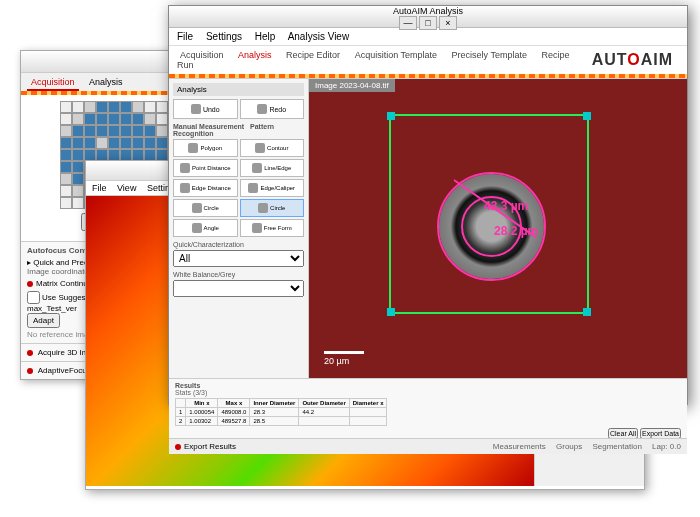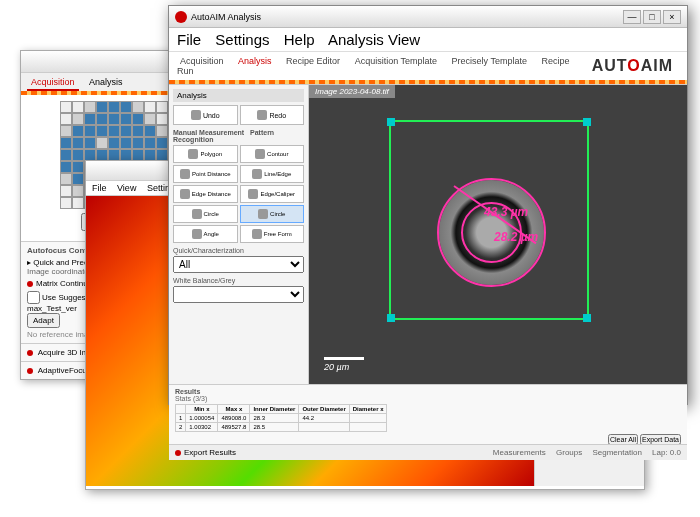--- a/index.html
+++ b/index.html
@@ -35,46 +35,46 @@
 .mid-win .content { display: flex; height: calc(100% - 38px); }
 .viz-3d { flex: 1; position: relative; background: linear-gradient(135deg, #b00, #f50 20%, #fa0 40%, #8c0 55%, #5d0 60%, #fa0 70%, #f50 85%, #b00); overflow: hidden; }
 .crater { position: absolute; left: 35%; top: 25%; width: 30%; height: 35%; background: radial-gradient(circle, #6d3 30%, #000 45%, rgba(0,0,0,0) 60%); border-radius: 50%; filter: blur(1px); }
 .side-ctrl { width: 110px; background: #f0f0f0; padding: 6px; font-size: 8px; border-left: 1px solid #ccc; }
 .colorbar { position: absolute; right: 115px; top: 10px; width: 10px; height: 220px; background: linear-gradient(#c00,#f60,#fc0,#6c0,#06c,#009); border: 1px solid #666; }
 .side-ctrl label { display: block; margin: 3px 0; }
 .side-ctrl button { width: 100%; font-size: 8px; padding: 2px; margin-top: 4px; }
 
 
 .front-win { position: absolute; left: 168px; top: 5px; width: 520px; height: 400px; background: #fff; border: 1px solid #888; box-shadow: 3px 3px 14px rgba(0,0,0,0.5); }
-.front-win .titlebar { height: 22px; background: linear-gradient(#fff,#ddd); border-bottom: 1px solid #bbb; display: flex; align-items: center; padding: 0 6px; }
+.front-win .titlebar { height: 22px; background: linear-gradient(#fff,#ddd); border-bottom: 1px solid #bbb; display: flex; align-items: center; padding: 0 6px; flex-direction: column; }
 .front-win .titlebar .icon { width: 12px; height: 12px; background: #c00; border-radius: 50%; margin-right: 4px; }
 .front-win .titlebar .ttext { font-size: 9px; flex: 1; }
 .win-btns { display: flex; gap: 2px; }
 .win-btns span { width: 18px; height: 14px; background: #e8e8e8; border: 1px solid #aaa; font-size: 9px; text-align: center; line-height: 12px; }
-.front-win .menubar { font-size: 15px; padding: 3px 8px; border-bottom: 1px solid #ddd; }
+.front-win .menubar { font-size: 10px; padding: 3px 8px; border-bottom: 1px solid #ddd; }
 .front-win .menubar span { margin-right: 10px; }
 .front-win .tabrow { display: flex; align-items: center; padding: 0 8px; }
 .front-win .tabrow .tabs { font-size: 9px; padding: 4px 0; flex: 1; }
 .front-win .tabrow .tabs span { margin-right: 6px; padding: 2px 3px; color: #444; }
 .front-win .tabrow .tabs .active { color: #c00; }
 .brand { font-size: 16px; font-weight: bold; color: #333; letter-spacing: 1px; padding: 0 6px; }
 .brand .o { color: #c00; }
 .front-body { display: flex; height: 300px; border-top: 1px solid #ccc; }
 .tool-panel { width: 140px; background: #f4f4f4; border-right: 1px solid #ccc; padding: 4px; font-size: 8px; overflow: hidden; }
 .tool-panel .ph { background: #e0e0e0; padding: 2px 4px; font-size: 8px; margin-bottom: 3px; }
 .tool-row { display: flex; gap: 2px; margin-bottom: 3px; }
 .tool-btn { flex: 1; height: 20px; background: #fff; border: 1px solid #bbb; display: flex; align-items: center; justify-content: center; font-size: 7px; gap: 2px; }
 .tool-btn .ic { width: 10px; height: 10px; background: #999; border-radius: 2px; }
 .tool-grid { display: grid; grid-template-columns: 1fr 1fr; gap: 2px; }
 .tool-grid .tool-btn { height: 18px; font-size: 6px; }
 .tool-grid .sel { background: #d4e4f4; border-color: #6af; }
 .sub-lbl { font-size: 7px; color: #555; margin: 4px 0 2px; }
 .dd { width: 100%; font-size: 10px; padding: 1px; }
 
-.img-area { flex: 1; position: relative; background: #404040; font-style: italic; }
+.img-area { flex: 1; position: relative; background: #7f1d1d; }
 .img-tab { position: absolute; top: 0; left: 0; background: #888; color: #fff; font-size: 8px; padding: 2px 6px; }
 .green-roi { position: absolute; left: 80px; top: 35px; width: 200px; height: 200px; border: 2px solid #2e5; }
 .green-roi .h { position: absolute; width: 8px; height: 8px; background: #0cc; }
 .green-roi .h.tl { left: -4px; top: -4px; }
 .green-roi .h.tr { right: -4px; top: -4px; }
 .green-roi .h.bl { left: -4px; bottom: -4px; }
 .green-roi .h.br { right: -4px; bottom: -4px; }
 .crater-bw { position: absolute; left: 130px; top: 95px; width: 105px; height: 105px; border-radius: 50%; background: radial-gradient(circle, #aaa 20%, #333 35%, #111 48%, #888 55%, #777 70%); }
 .pink-outer { position: absolute; left: 128px; top: 93px; width: 109px; height: 109px; border: 2px solid #f3a; border-radius: 50%; }
 .pink-inner { position: absolute; left: 152px; top: 117px; width: 61px; height: 61px; border: 2px solid #f3a; border-radius: 50%; }

